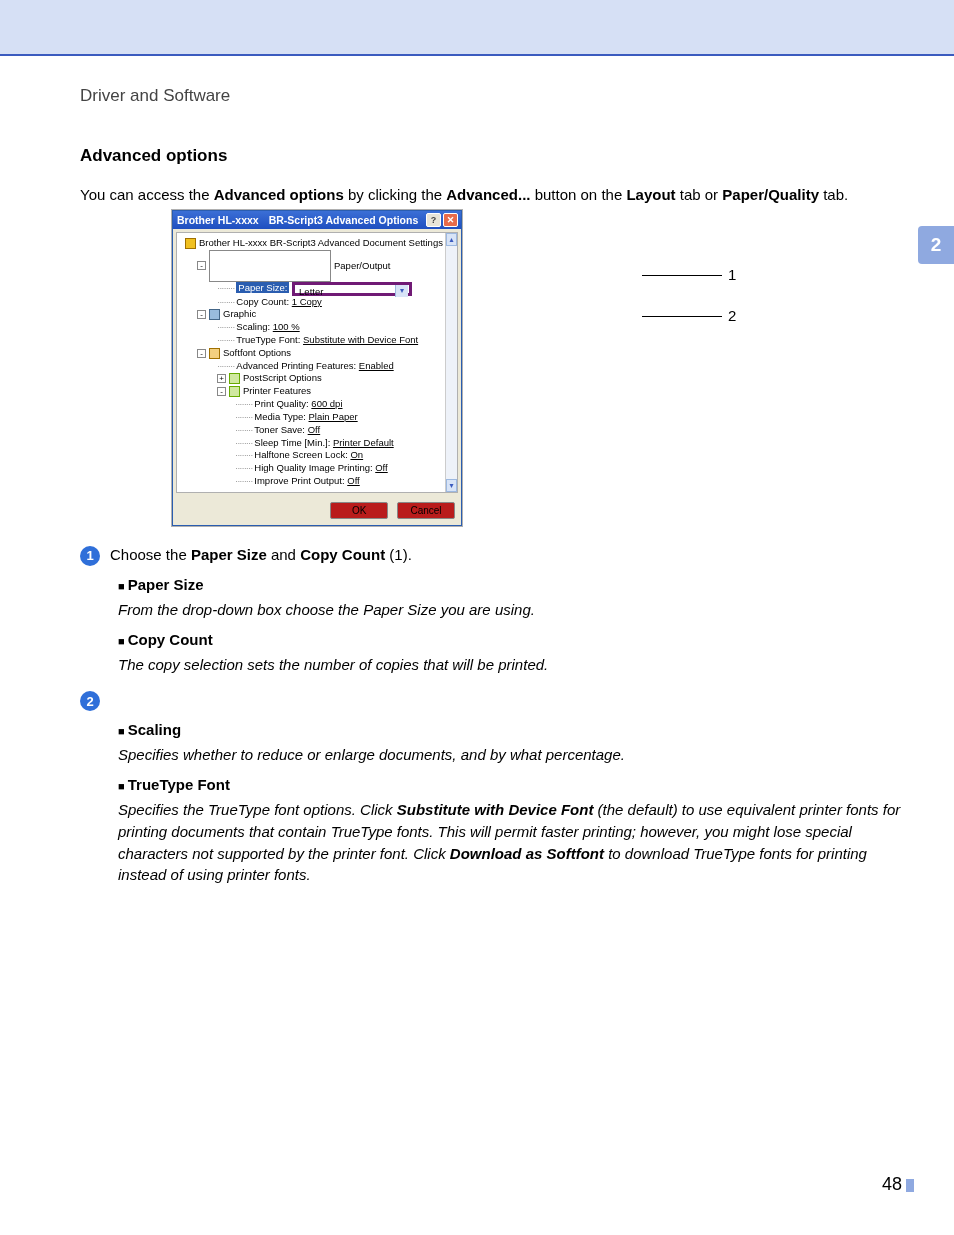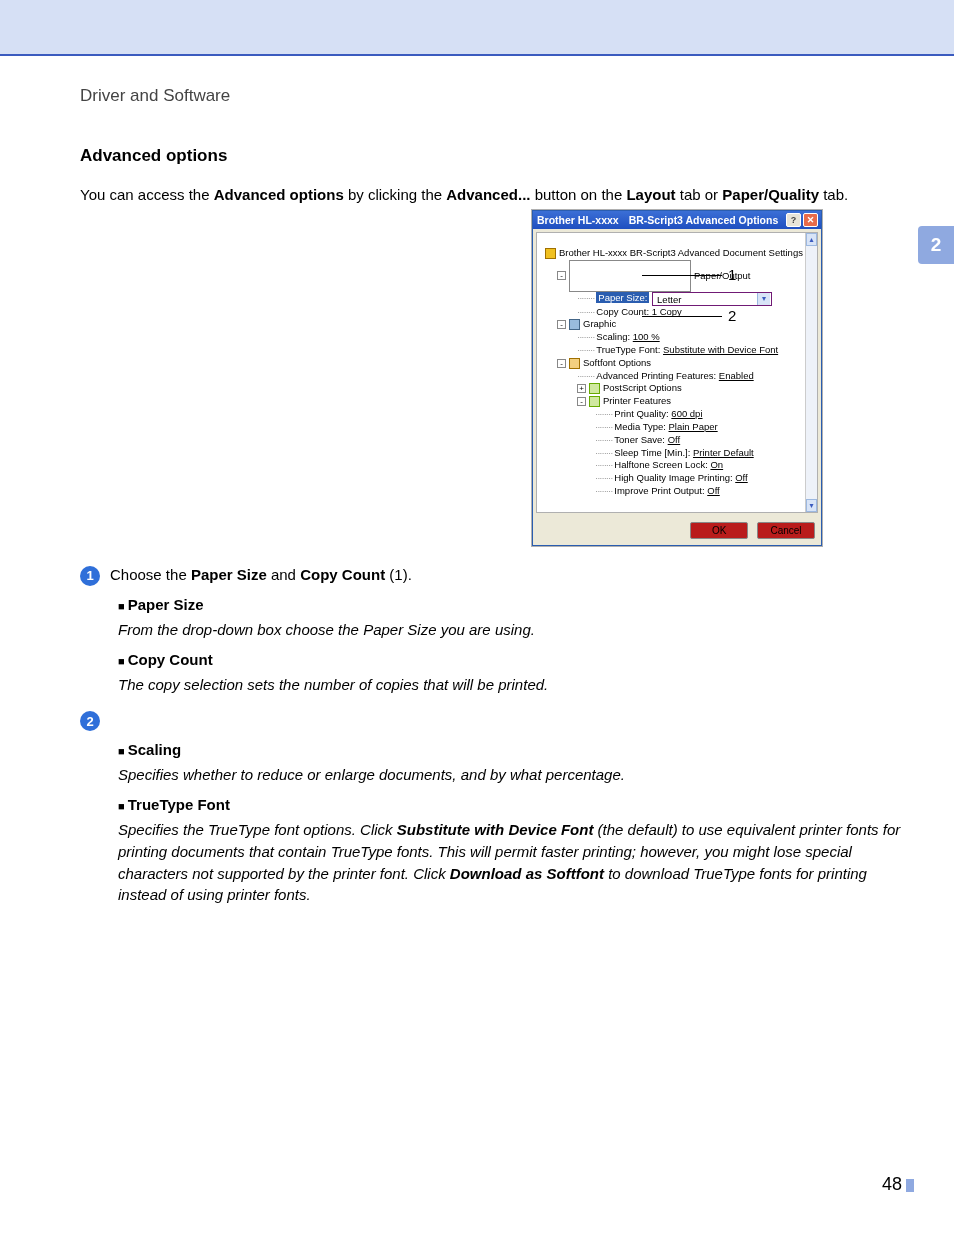--- a/index.html
+++ b/index.html
@@ -54,21 +54,21 @@
   }
   .titlebar-btns { position: absolute; right: 3px; top: 2px; display: flex; gap: 2px; }
   .titlebar-btn {
     width: 15px; height: 14px; background: #e8e4d8;
     border: 1px solid #fff; border-radius: 2px;
     font-size: 9px; color: #444; display: flex; align-items: center; justify-content: center;
   }
   .titlebar-btn.close { background: #e86b4a; color: #fff; }
 
   .dialog-body { display: flex; background: #fff; border: 1px solid #b0b0b0; margin: 3px; }
-  .tree { flex: 1; padding: 14px 2px; font-size: 9.5px; line-height: 1.35; position: relative; }
+  .tree { flex: 1; padding: 4px 2px; font-size: 9.5px; line-height: 1.35; position: relative; }
   .scrollbar { width: 14px; background: #e8e4d8; border-left: 1px solid #ccc; display: flex; flex-direction: column; }
   .sb-btn { height: 13px; background: #d8e4f7; border: 1px solid #9cb8e0; font-size: 8px; color: #3b5bbf; display:flex; align-items:center; justify-content:center; }
   .sb-track { flex:1; background: #eef2f9; }
 
   .tree-row { white-space: nowrap; padding-left: 6px; }
   .tree-row.l1 { padding-left: 18px; }
   .tree-row.l2 { padding-left: 38px; }
   .tree-row.l3 { padding-left: 56px; }
   .expander { display:inline-block; width:9px; height:9px; border:1px solid #888; font-size:8px; line-height:7px; text-align:center; margin-right:3px; background:#fff; color:#000; }
   .tree-icon { display:inline-block; width:11px; height:11px; vertical-align:middle; margin-right:3px; }
@@ -77,21 +77,21 @@
   .tree-icon.graph { background:#9bd; border:1px solid #468; }
   .tree-icon.doc { background:#f3d080; border:1px solid #a07000; }
   .tree-icon.feat { background:#d0e8a0; border:1px solid #6a0; }
   .dotted { color:#999; letter-spacing:-1px; margin-right:2px; }
   .u { text-decoration: underline; }
 
   .sel-label {
     background:#2a5db0; color:#fff; padding:0 2px;
   }
   .combo {
-    display:inline-block; border:1px solid #701a75; background:#fff;
+    display:inline-block; border:3px solid #701a75; background:#fff;
     padding:0 14px 0 4px; position:relative; min-width:120px; height:14px; line-height:13px;
     vertical-align: middle; font-size:9.5px;
   }
   .combo::after {
     content:"▾"; position:absolute; right:1px; top:0; width:12px; height:12px;
     background:#d8e4f7; border-left:1px solid #9cb8e0; color:#3b5bbf;
     text-align:center; font-size:8px; line-height:12px;
   }
 
   .dialog-footer { padding: 6px; text-align: right; }
@@ -129,21 +129,21 @@
 
   <div class="breadcrumb">Driver and Software</div>
 
   <div class="section-title">Advanced options</div>
 
   <p class="body-text">
     <span>You can access the </span><b>Advanced options</b><span> by clicking the </span><b>Advanced...</b><span> button on the </span><b>Layout</b><span> tab or </span><b>Paper/Quality</b><span> tab.</span>
   </p>
 
   <div class="figure-wrap">
-    <div style="display:flex; justify-content:flex-end;">
+    <div style="display:flex; justify-content:flex-start;">
     <div class="dialog">
       <div class="dialog-titlebar">
         <span>Brother HL-xxxx</span>
         <span>BR-Script3 Advanced Options</span>
         <div class="titlebar-btns">
           <div class="titlebar-btn">?</div>
           <div class="titlebar-btn close">✕</div>
         </div>
       </div>
       <div class="dialog-body">

